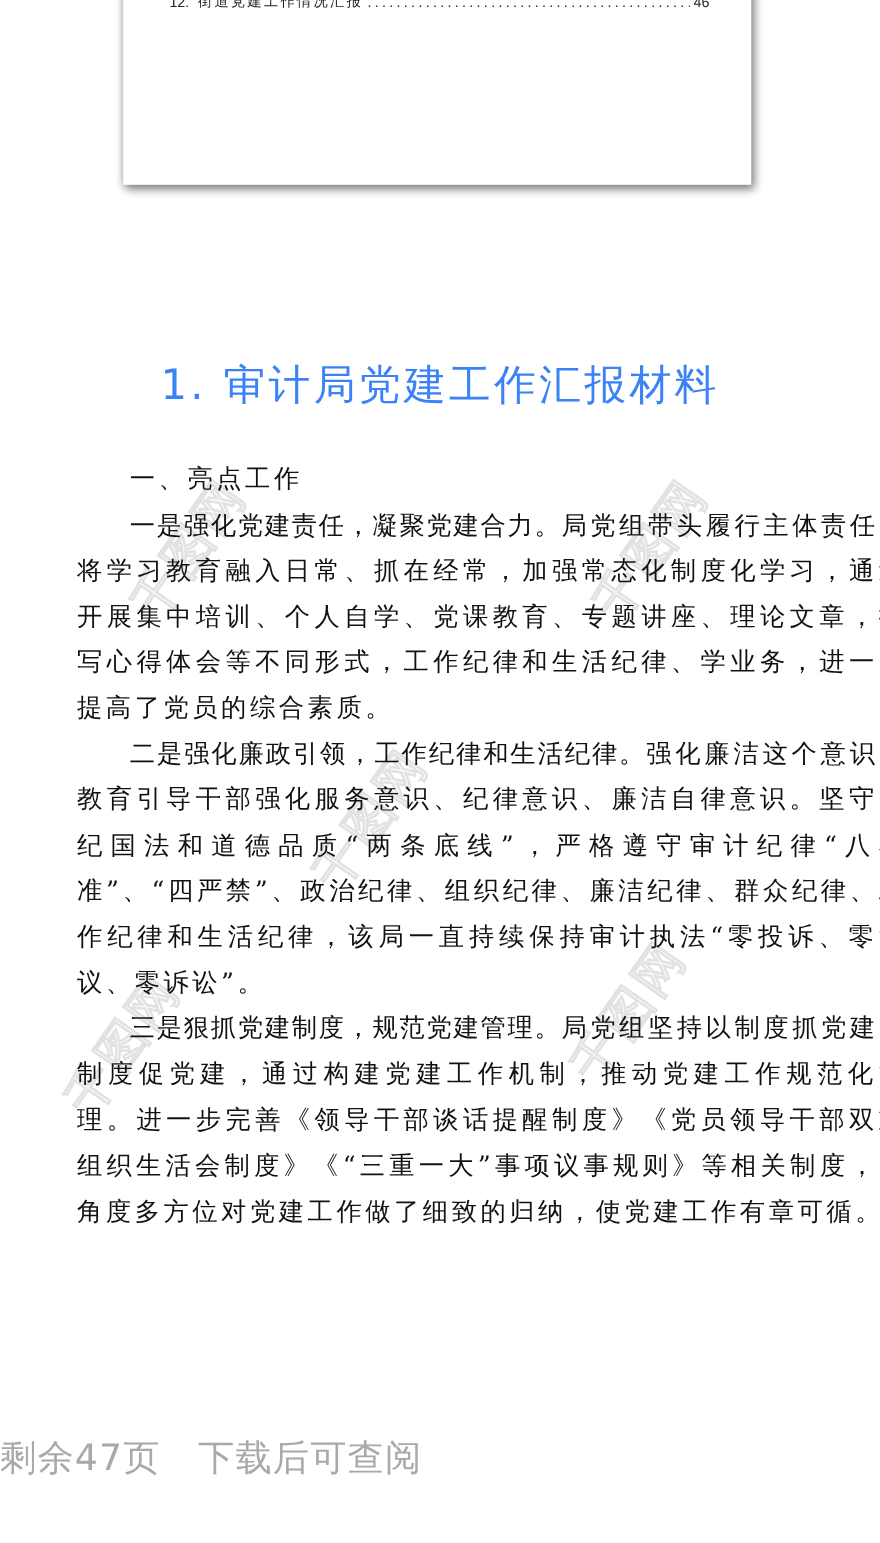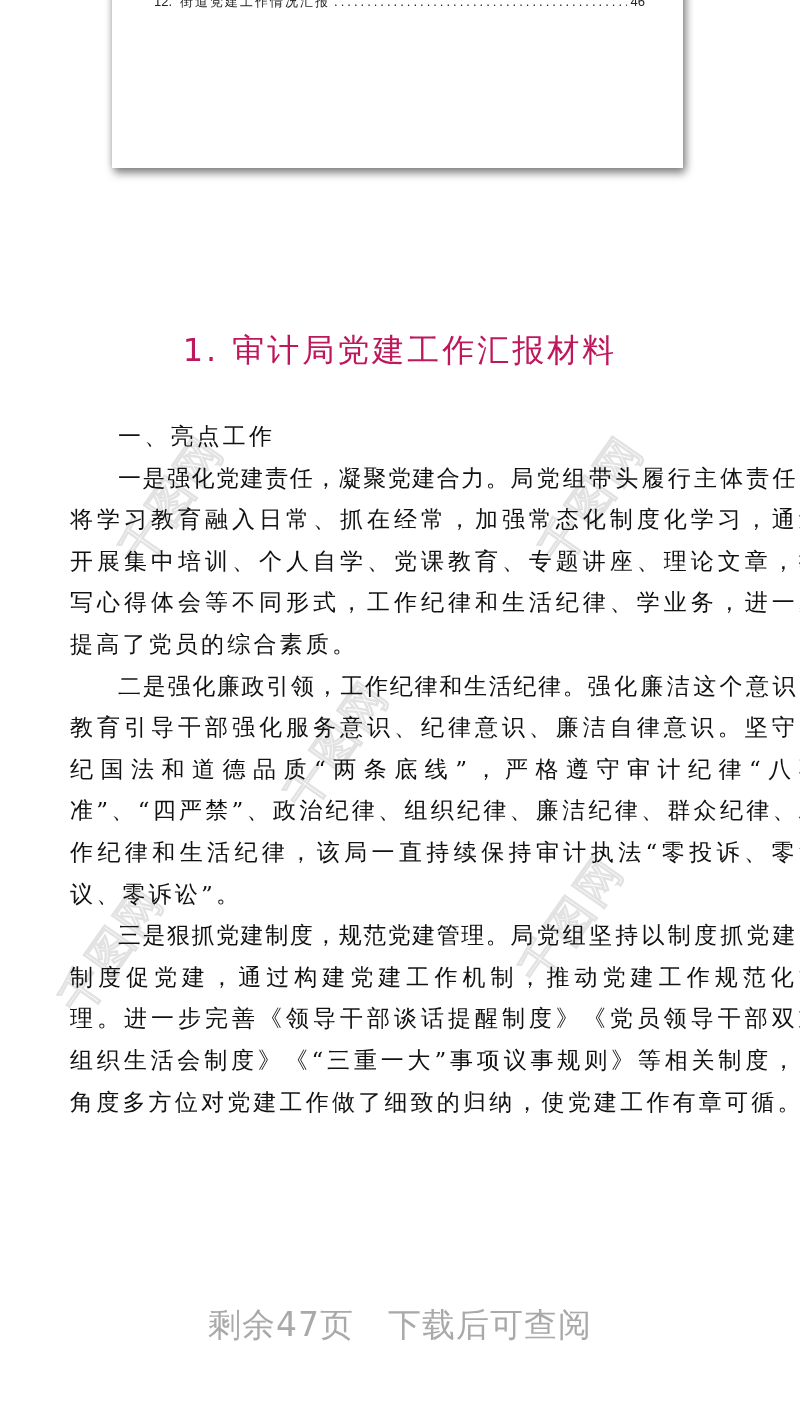--- a/index.html
+++ b/index.html
@@ -61,23 +61,23 @@
     }
 
     
     .doc-title {
       position: absolute;
       left: 0;
       width: 800px;
       top: 326px;
       text-align: center;
       font-family: "DejaVu Sans", "Liberation Sans", sans-serif;
-      font-size: 32px;
+      font-size: 38px;
       letter-spacing: 3px;
-      color: #be185d;
+      color: #3b82f6;
       line-height: 48px;
     }
     .doc-body {
       position: absolute;
       left: 25px;
       width: 755px;
       top: 416px;
       font-size: 23px;
       line-height: 41.6px;
       letter-spacing: 3.2px;
@@ -107,21 +107,21 @@
       letter-spacing: 4px;
       white-space: nowrap;
     }
 
     
     .remaining-note {
       position: absolute;
       left: 0;
       width: 800px;
       top: 1300px;
-      text-align: center;
+      text-align: left;
       font-family: "DejaVu Sans", "Liberation Sans", sans-serif;
       font-size: 33px;
       color: #a9a9a9;
       line-height: 50px;
       letter-spacing: 1px;
     }
     .remaining-note .gap {
       display: inline-block;
       width: 34px;
     }

